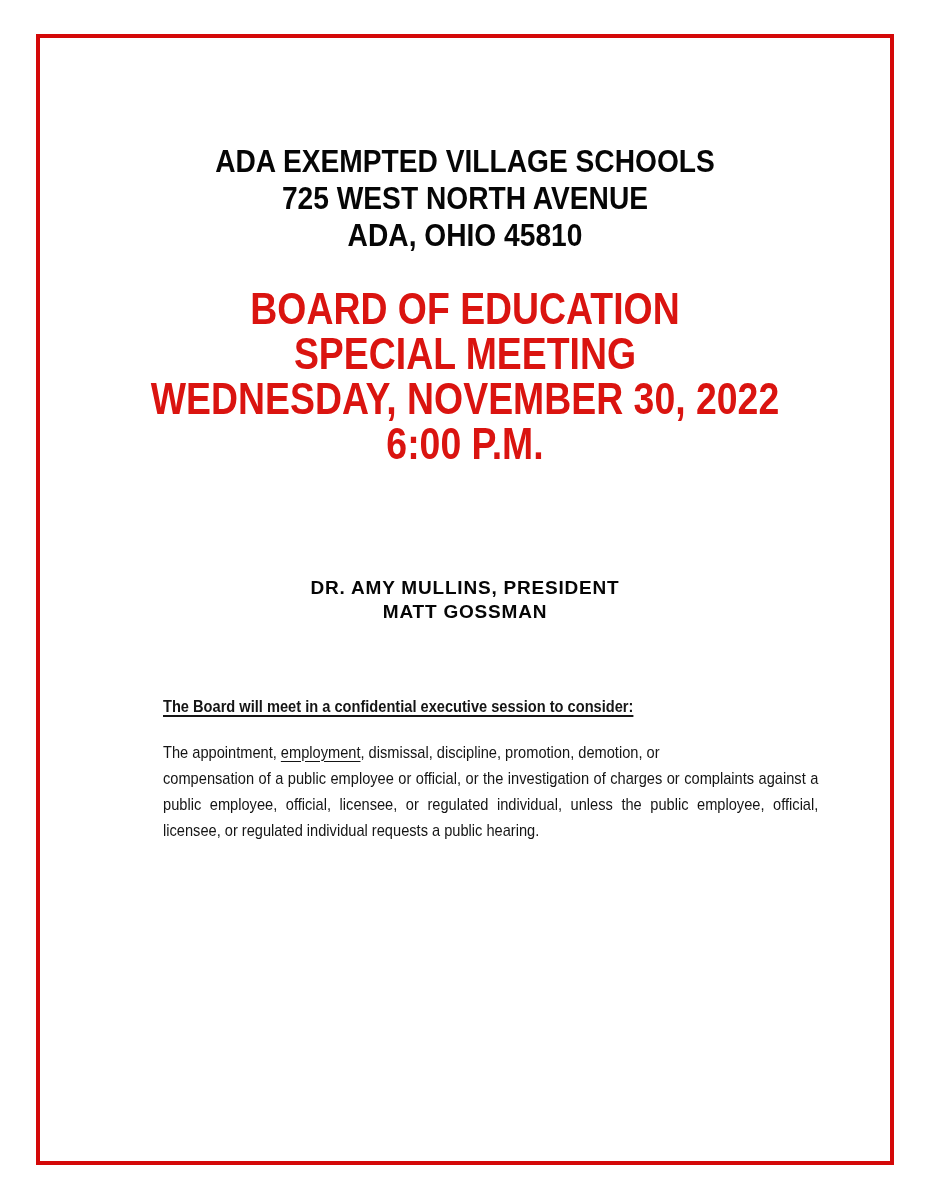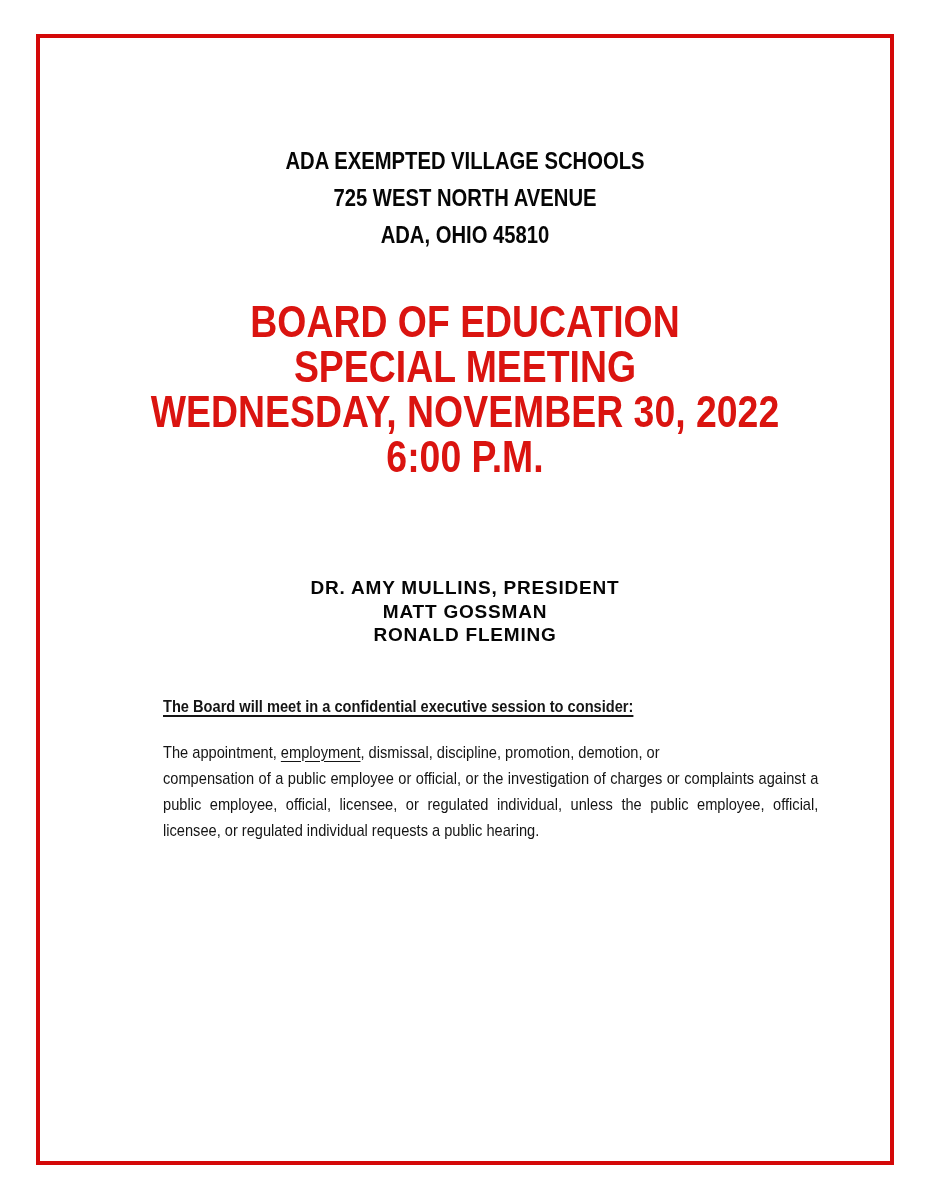--- a/index.html
+++ b/index.html
@@ -26,32 +26,32 @@
     border: 4px solid #d40808;
   }
   
   .school-header {
     position: absolute;
     top: 143px;
     left: 36px;
     width: 858px;
     text-align: center;
     font-weight: bold;
-    font-size: 23px;
+    font-size: 32px;
     line-height: 37px;
     color: #060606;
     letter-spacing: 0px;
   }
   .school-header .line {
     transform: scaleX(0.88);
   }
   
   .meeting-title {
     position: absolute;
-    top: 299px;
+    top: 286px;
     left: 36px;
     width: 858px;
     text-align: center;
     font-weight: bold;
     font-size: 44px;
     line-height: 45px;
     color: #da1410;
   }
   .meeting-title .line {
     transform: scaleX(0.85);
@@ -137,21 +137,20 @@
     <div class="line">BOARD OF EDUCATION</div>
     <div class="line">SPECIAL MEETING</div>
     <div class="line">WEDNESDAY, NOVEMBER 30, 2022</div>
     <div class="line">6:00 P.M.</div>
   </div>
 
 
   <div class="members-list">
     <div>DR. AMY MULLINS, PRESIDENT</div>
     <div>MATT GOSSMAN</div>
-    <div>RONALD FLEMING</div>
   </div>
 
   <div class="session">
     <div class="session-heading">The Board will meet in a confidential executive session to consider:</div>
     <div class="session-para">
       <div class="para-line1"><span>The appointment, </span><span class="u-inline">employment</span><span>, dismissal, discipline, promotion, demotion, or</span></div>
       <div class="para-rest">compensation of a public employee or official, or the investigation of charges or complaints against a public employee, official, licensee, or regulated individual, unless the public employee, official, licensee, or regulated individual requests a public hearing.</div>
     </div>
   </div>
 

